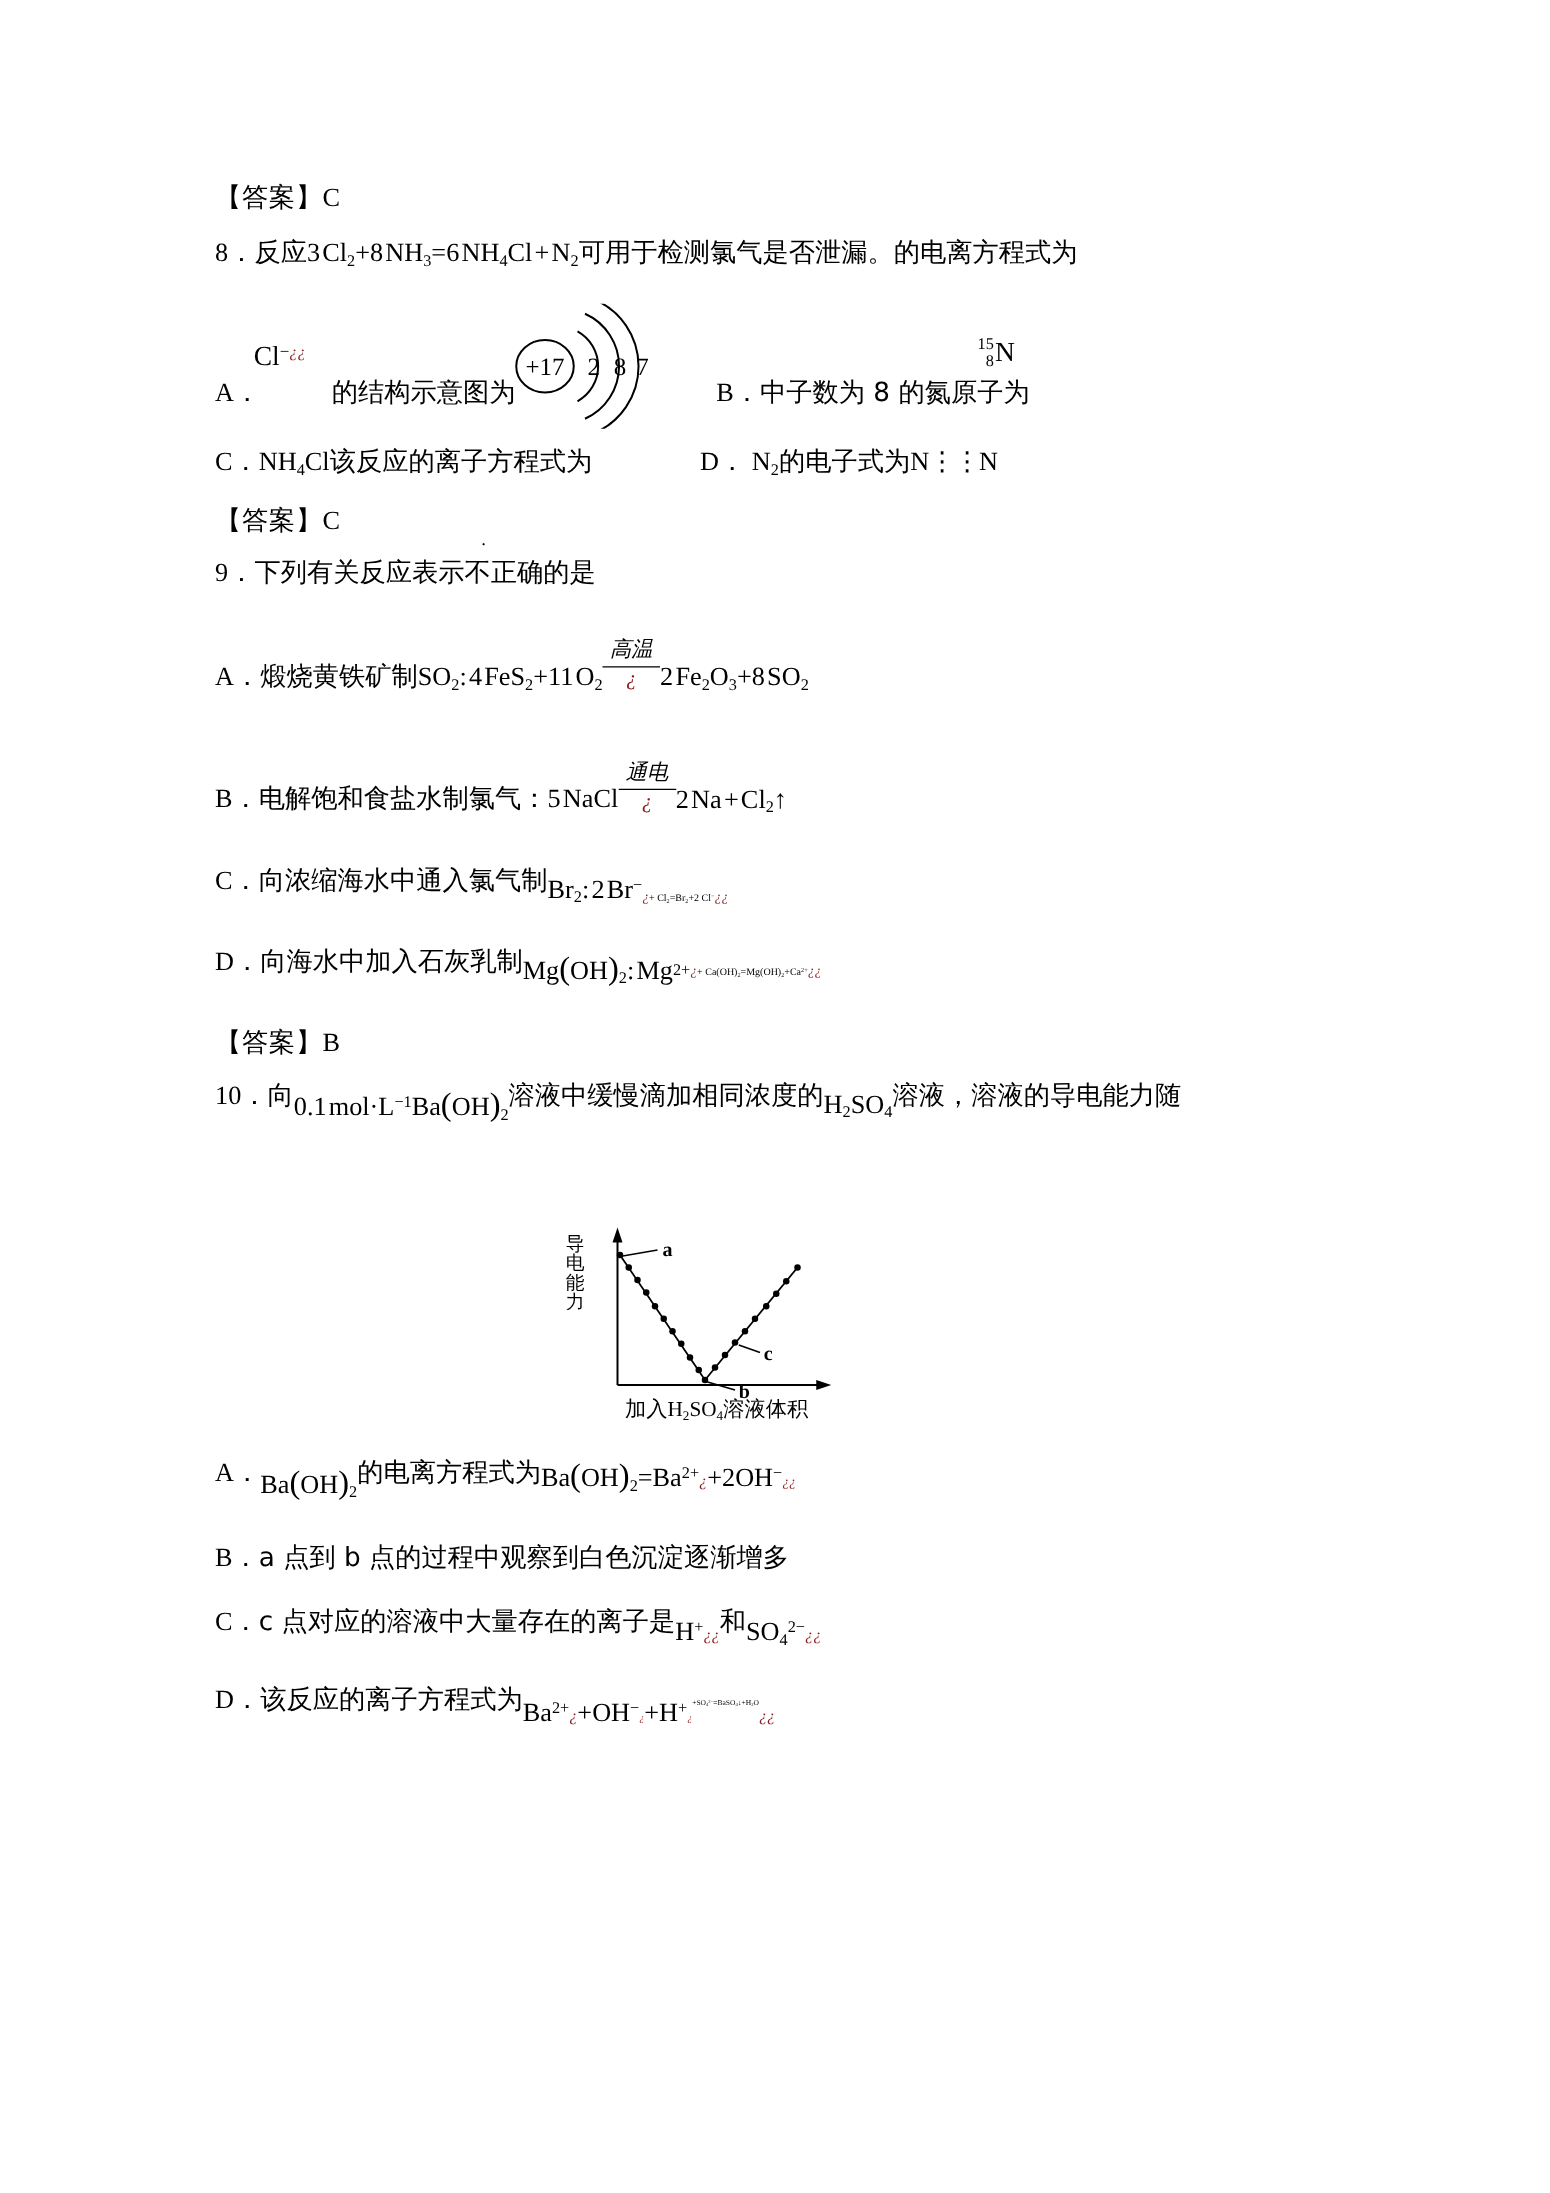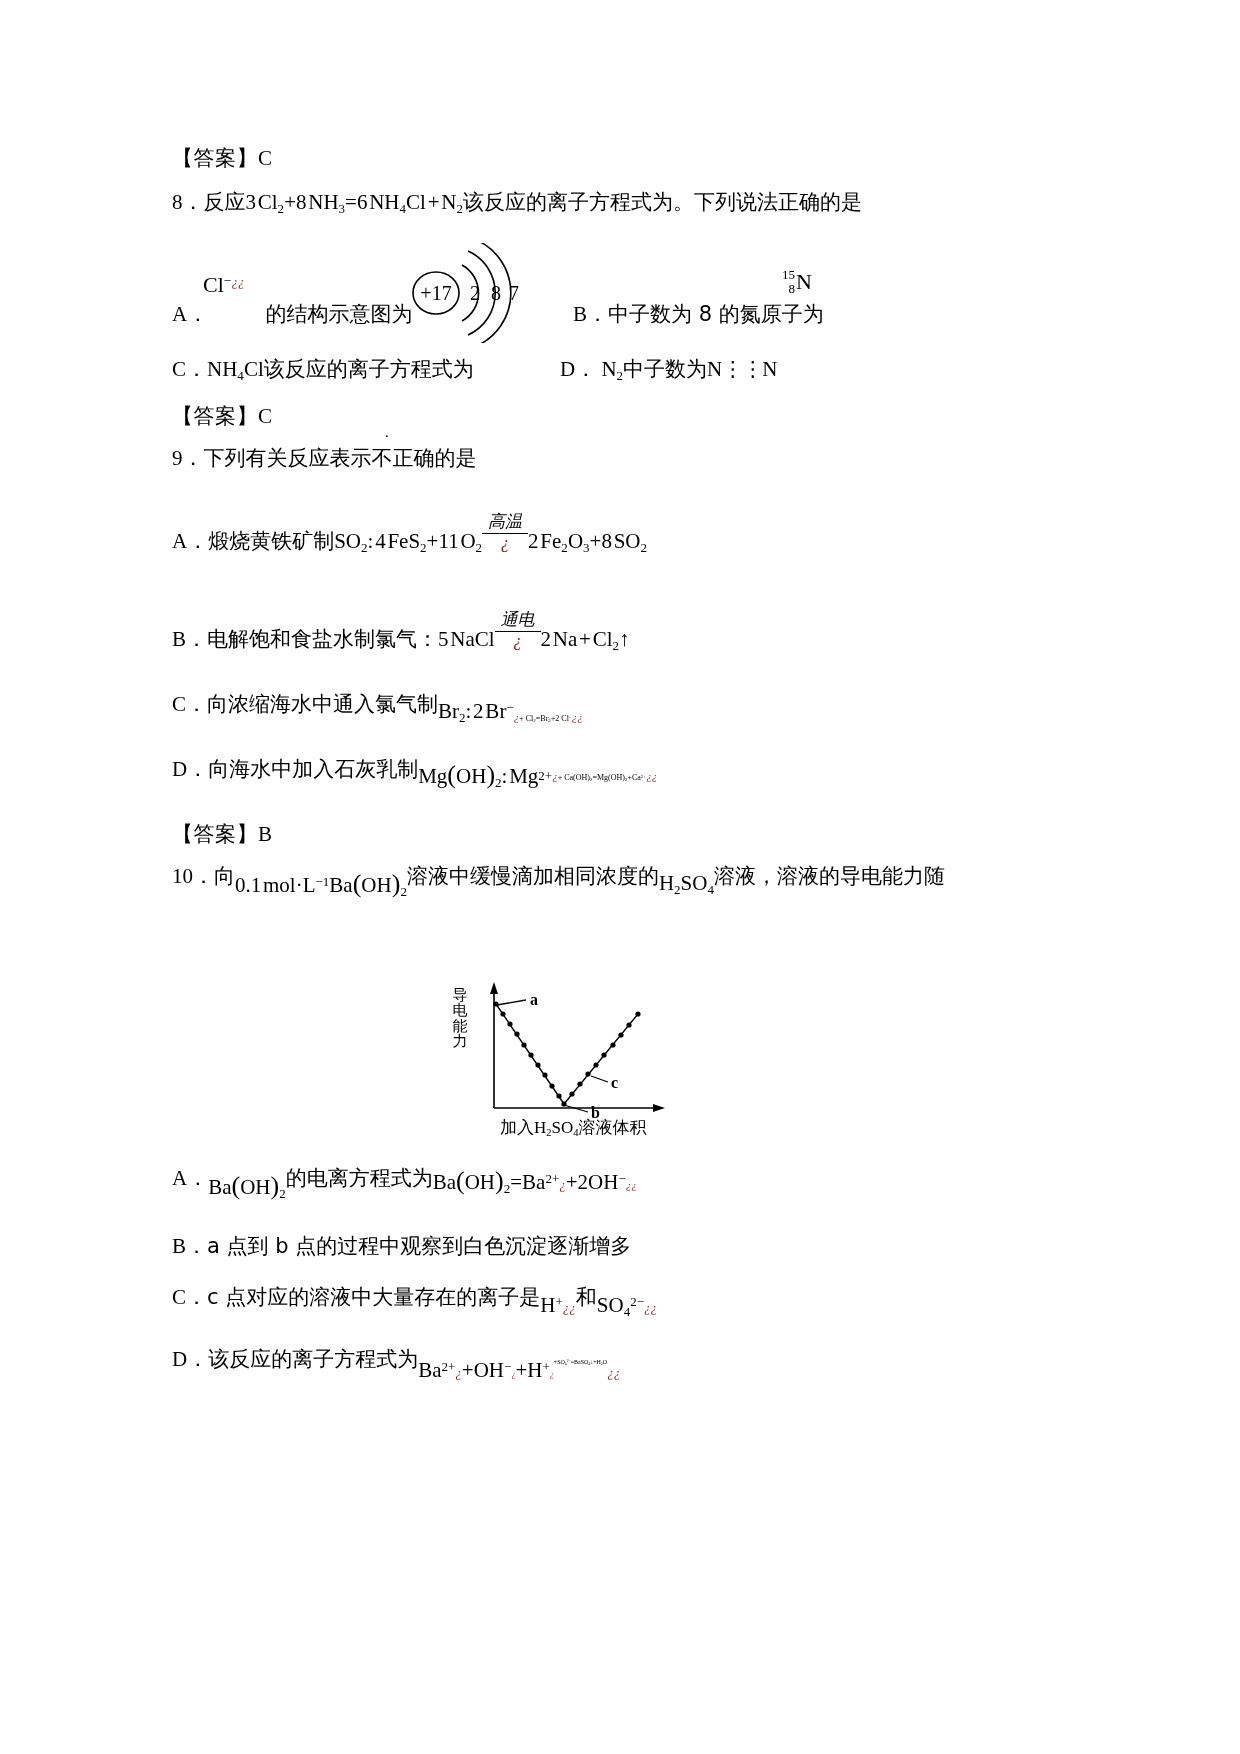--- a/index.html
+++ b/index.html
@@ -43,21 +43,21 @@
   .arrowbox{
     display:inline-block;
     position:relative;
     vertical-align:baseline;
     text-align:center;
   }
   .arrowbox .cond{
     display:block;
     font-size:17px;
     font-style:italic;
-    font-family:Liberation Serif, serif;
+    font-family:Liberation Mono, monospace;
     border-bottom:1.5px solid #000;
     padding:0 6px 1px 6px;
     line-height:1.1;
   }
   .arrowbox .und{
     display:block;
     color:#8b1a1a;
     font-style:italic;
     font-size:17px;
     line-height:1.0;
@@ -79,21 +79,21 @@
 </head>
 <body>
 
 <div class="page">
 
   <div class="blk ansline cn" style="left:172px;top:144px;">
     <span>【答案】</span><span class="sr">C</span>
   </div>
 
   <div class="blk qline" style="left:172px;top:188px;">
-    <span class="sr">8．</span><span class="cn">反应</span><span class="sr">3 Cl<sub>2</sub>+8 NH<sub>3</sub>=6 NH<sub>4</sub>Cl + N<sub>2</sub></span><span class="cn">该反应的离子方程式为。下列说法正确的是</span>
+    <span class="sr">8．</span><span class="cn">反应</span><span class="sr">3 Cl<sub>2</sub>+8 NH<sub>3</sub>=6 NH<sub>4</sub>Cl + N<sub>2</sub></span><span class="cn">可用于检测氯气是否泄漏。的电离方程式为</span>
   </div>
 
   <div class="blk" style="left:203px;top:272px;font-size:22px;">
     <span class="sr">Cl</span><sup class="sr">−</sup><sup class="red small">¿¿</sup>
   </div>
 
   <div class="graph" style="left:408px;top:243px;">
     <svg width="130" height="100" viewBox="0 0 130 100">
       <ellipse cx="28" cy="50" rx="23" ry="21" fill="none" stroke="#000" stroke-width="1.6"></ellipse>
       <text x="28" y="57" font-family="Liberation Serif, serif" font-size="20" text-anchor="middle" fill="#000">+17</text>
@@ -116,21 +116,21 @@
     <span class="cn" style="margin-left:52px;">的结构示意图为</span>
   </div>
   <div class="blk optline" style="left:573px;top:300px;">
     <span class="sr">B．</span><span class="cn">中子数为 8 的氮原子为</span>
   </div>
 
   <div class="blk optline" style="left:172px;top:355px;">
     <span class="sr">C．</span><span class="sr">NH<sub>4</sub>Cl</span><span class="cn">该反应的离子方程式为</span>
   </div>
   <div class="blk optline" style="left:560px;top:355px;">
-    <span class="sr">D．</span>&nbsp;<span class="sr">N<sub>2</sub></span><span class="cn">中子数为</span><span class="sr">N<span style="letter-spacing:-1px;">⋮⋮</span>N</span>
+    <span class="sr">D．</span>&nbsp;<span class="sr">N<sub>2</sub></span><span class="cn">的电子式为</span><span class="sr">N<span style="letter-spacing:-1px;">⋮⋮</span>N</span>
   </div>
 
   <div class="blk ansline cn" style="left:172px;top:402px;">
     <span>【答案】</span><span class="sr">C</span>
   </div>
 
   <div class="blk qline" style="left:172px;top:444px;">
     <span class="sr">9．</span><span class="cn">下列有关反应表示不正确的是</span>
   </div>
   <div class="dotmark" style="left:385px;top:424px;font-size:15px;">.</div>

